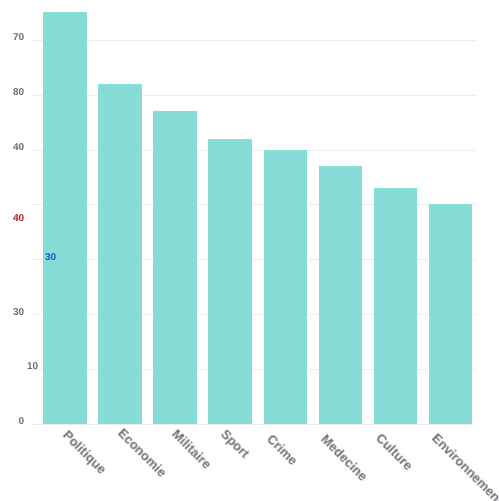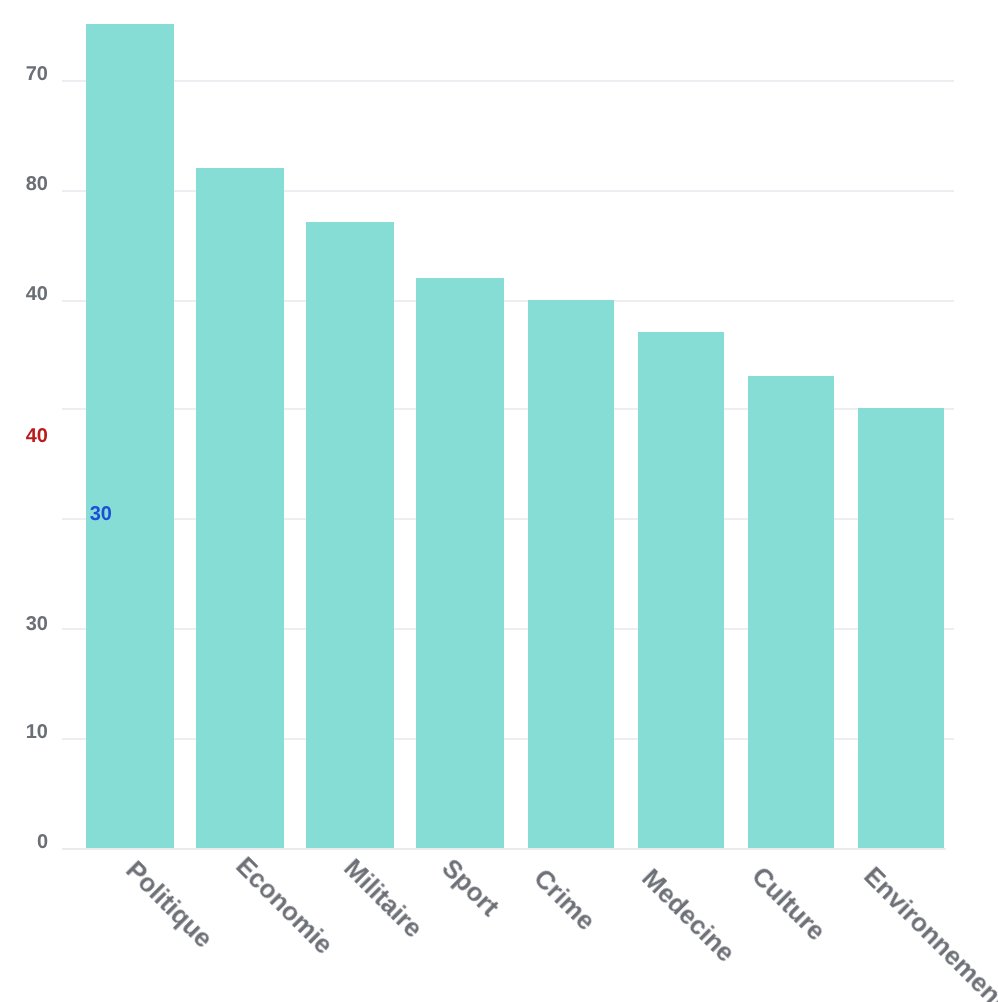--- a/index.html
+++ b/index.html
@@ -62,21 +62,21 @@
     <div class="bar" style="left: 153.46px; width: 43.5px; top: 111.12px; height: 312.731px; background: rgb(133, 221, 214);"></div>
     <div class="bar" style="left: 208.49px; width: 43.5px; top: 138.552px; height: 285.298px; background: rgb(133, 221, 214);"></div>
     <div class="bar" style="left: 263.52px; width: 43.5px; top: 149.525px; height: 274.325px; background: rgb(133, 221, 214);"></div>
     <div class="bar" style="left: 318.55px; width: 43.5px; top: 165.984px; height: 257.865px; background: rgb(133, 221, 214);"></div>
     <div class="bar" style="left: 373.58px; width: 43.5px; top: 187.93px; height: 235.919px; background: rgb(133, 221, 214);"></div>
     <div class="bar" style="left: 428.61px; width: 43.5px; top: 204.39px; height: 219.46px; background: rgb(133, 221, 214);"></div>
   </div>
 
   <div class="plot-area" id="ylabel-layer">
     <div class="ylabel" style="top: 417.35px; color: rgb(106, 111, 118);">0</div>
-    <div class="ylabel" style="top: 362.485px; color: rgb(106, 111, 118);">10</div>
+    <div class="ylabel" style="top: 362.485px; color: rgb(106, 111, 118); padding-left: 14px;">10</div>
     <div class="ylabel" style="top: 307.62px; color: rgb(106, 111, 118);">30</div>
     <div class="ylabel" style="top: 252.755px; color: #1d4ed8; padding-left: 32px;">30</div>
     <div class="ylabel" style="top: 214px; color: #b91c1c;">40</div>
     <div class="ylabel" style="top: 143.025px; color: rgb(106, 111, 118);">40</div>
     <div class="ylabel" style="top: 88.16px; color: rgb(106, 111, 118);">80</div>
     <div class="ylabel" style="top: 33.295px; color: rgb(106, 111, 118);">70</div>
   </div>
 
   <div class="plot-area" id="xlabel-layer">
     <div class="xlabel" style="left: 69.7px; top: 428px; transform: rotate(45deg); color: rgb(109, 113, 119);">Politique</div>

